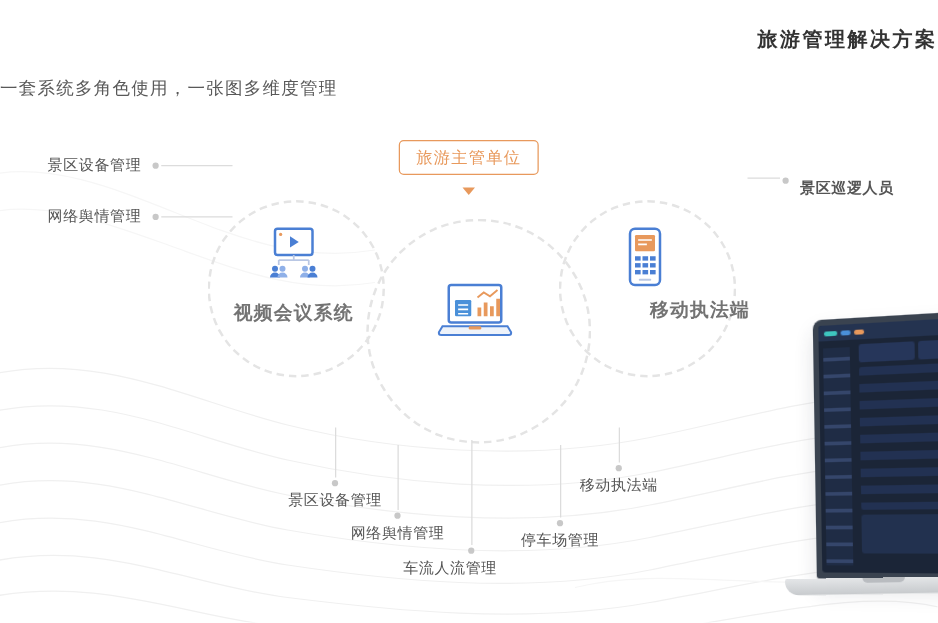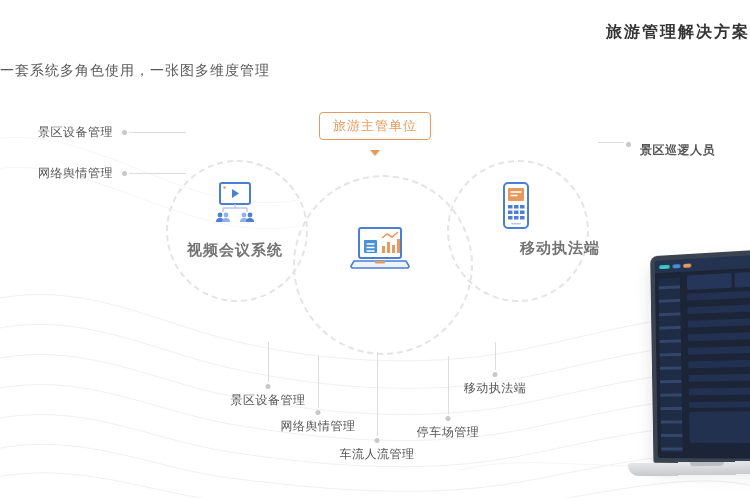--- a/index.html
+++ b/index.html
@@ -184,21 +184,21 @@
   <div class="vline" style="left:268px; top:342px; height:40px"></div>
   <div class="bdot" style="left:268px; top:384px"></div>
   <div class="blabel" style="left:268px; top:392px">景区设备管理</div>
 
   <div class="vline" style="left:318px; top:356px; height:52px"></div>
   <div class="bdot" style="left:318px; top:410px"></div>
   <div class="blabel" style="left:318px; top:418px">网络舆情管理</div>
 
   <div class="vline" style="left:377px; top:352px; height:84px"></div>
   <div class="bdot" style="left:377px; top:438px"></div>
-  <div class="blabel" style="left:377px; top:446px">车流人流管理</div>
+  <div class="blabel" style="left:360px; top:446px">车流人流管理</div>
 
   <div class="vline" style="left:448px; top:356px; height:58px"></div>
   <div class="bdot" style="left:448px; top:416px"></div>
   <div class="blabel" style="left:448px; top:424px">停车场管理</div>
 
   <div class="vline" style="left:495px; top:342px; height:28px"></div>
   <div class="bdot" style="left:495px; top:372px"></div>
   <div class="blabel" style="left:495px; top:380px">移动执法端</div>
 
   <div class="laptop">

